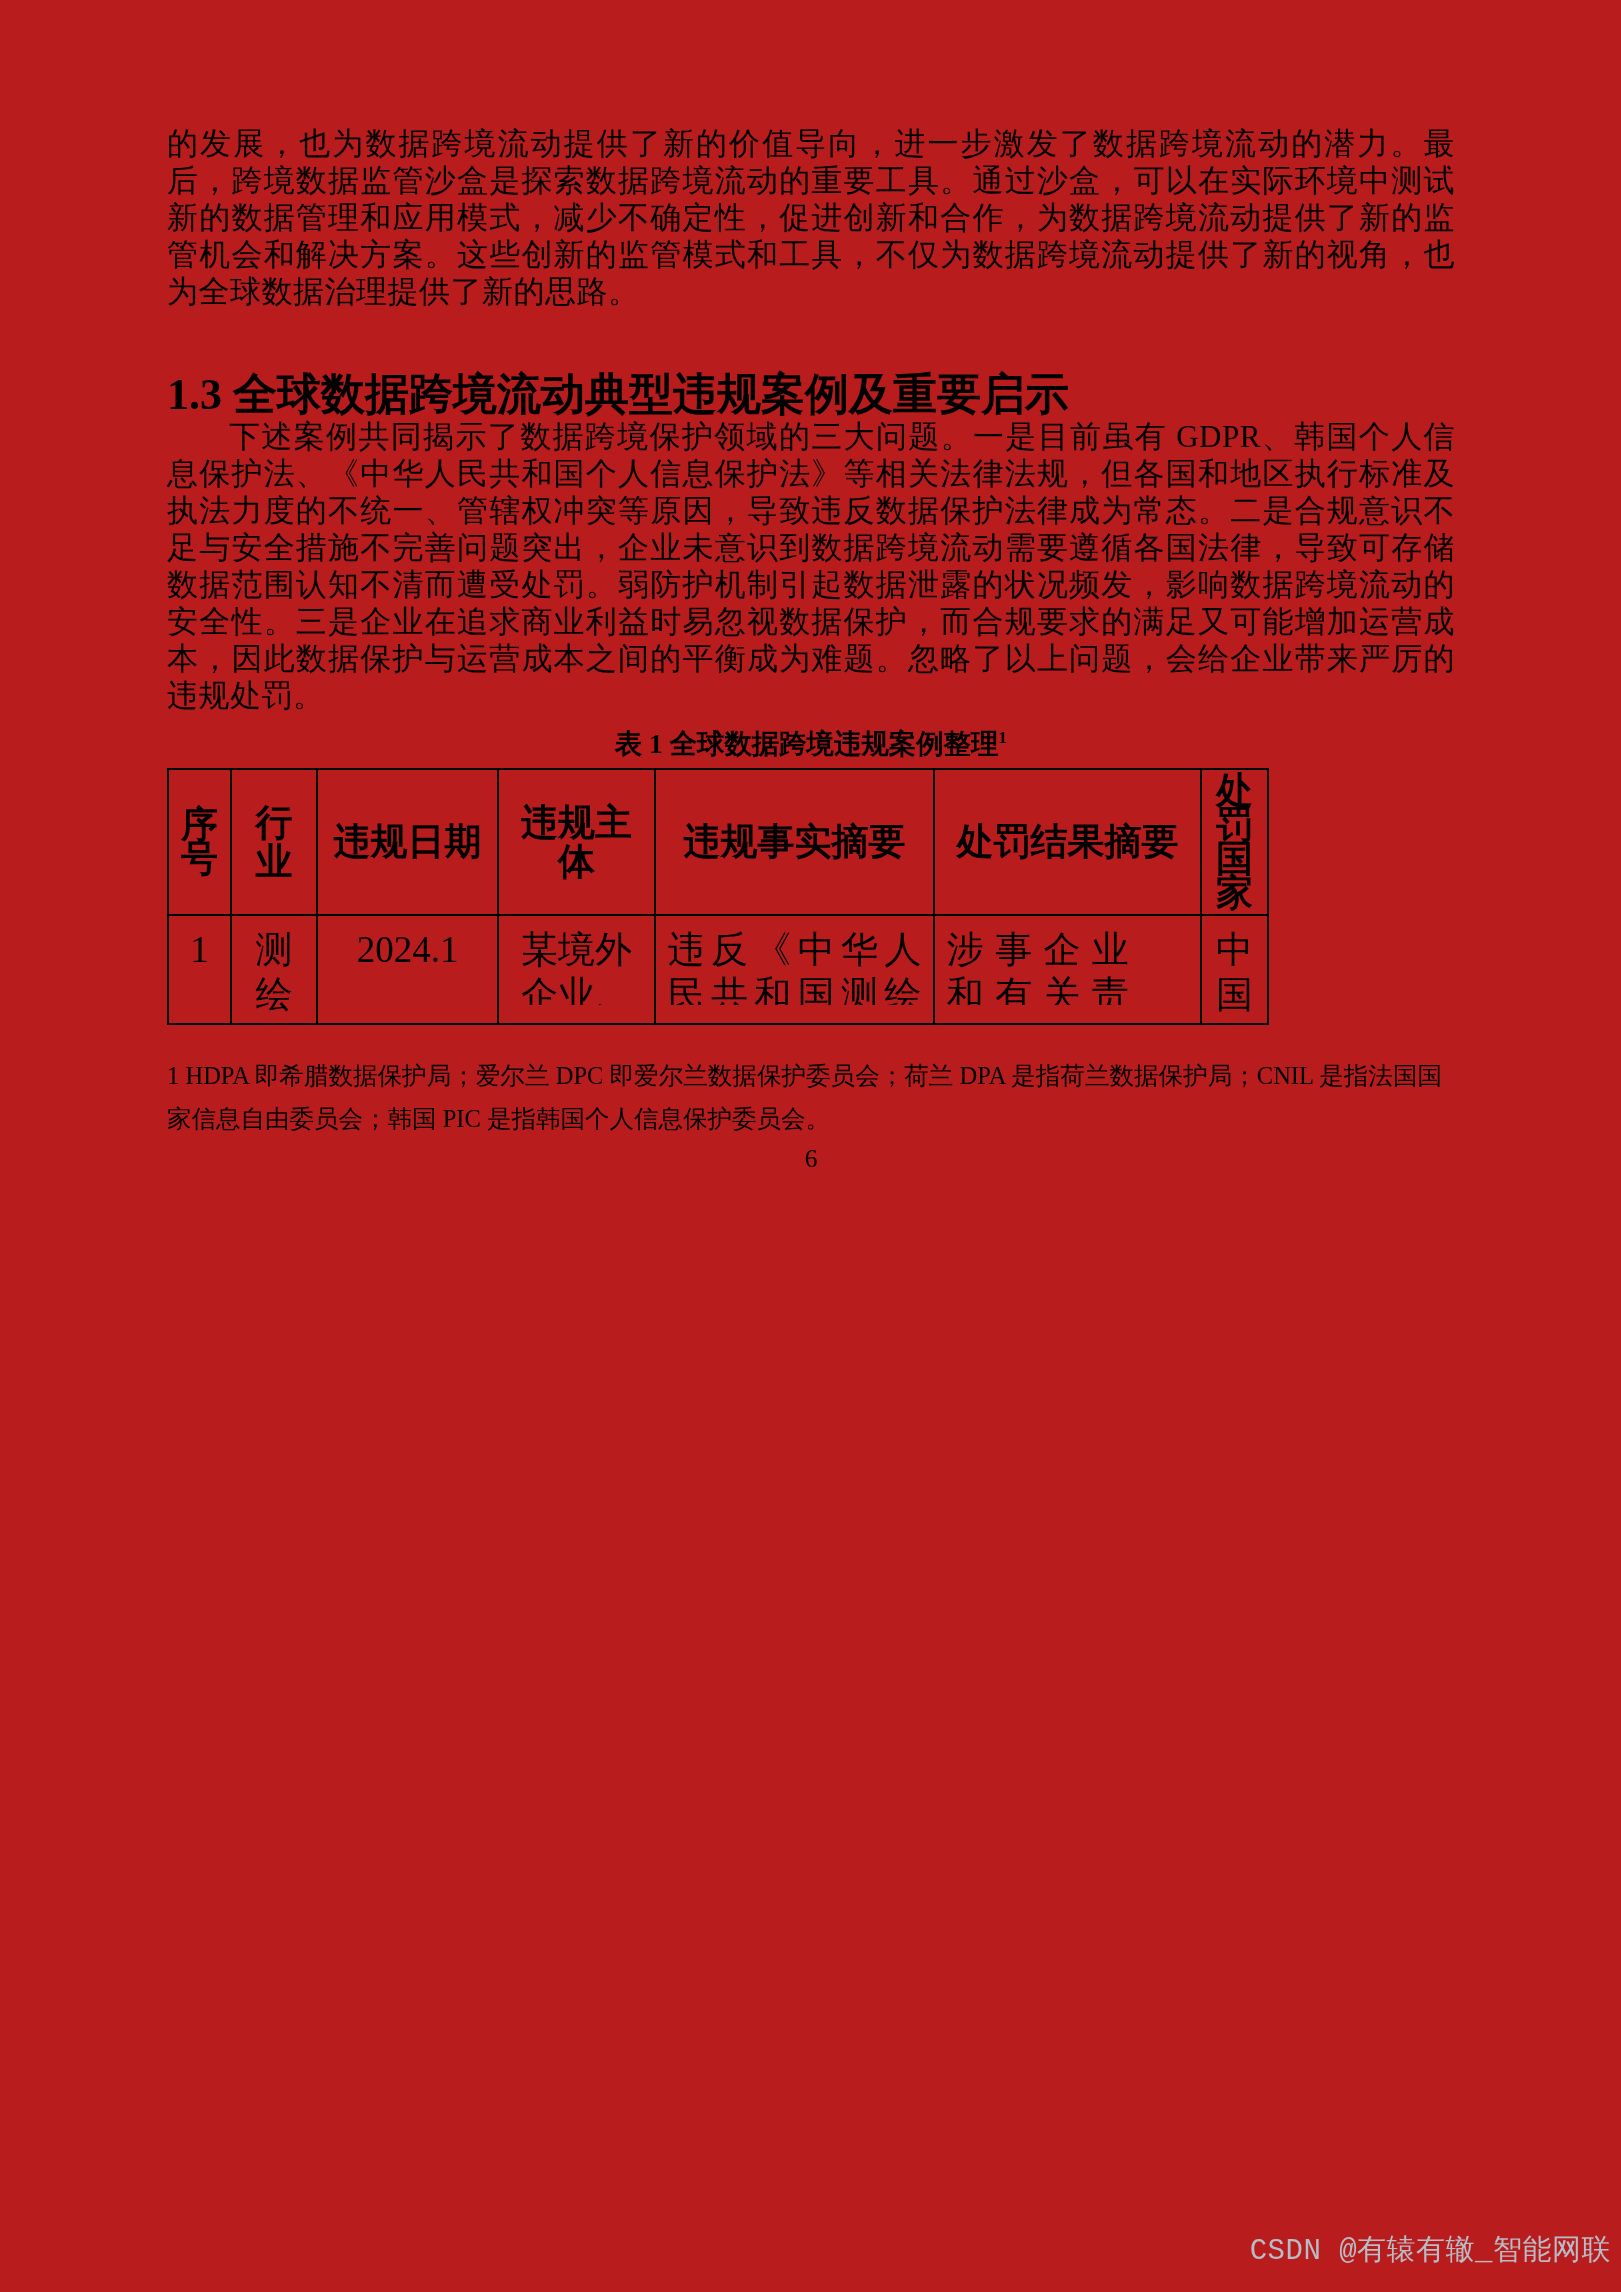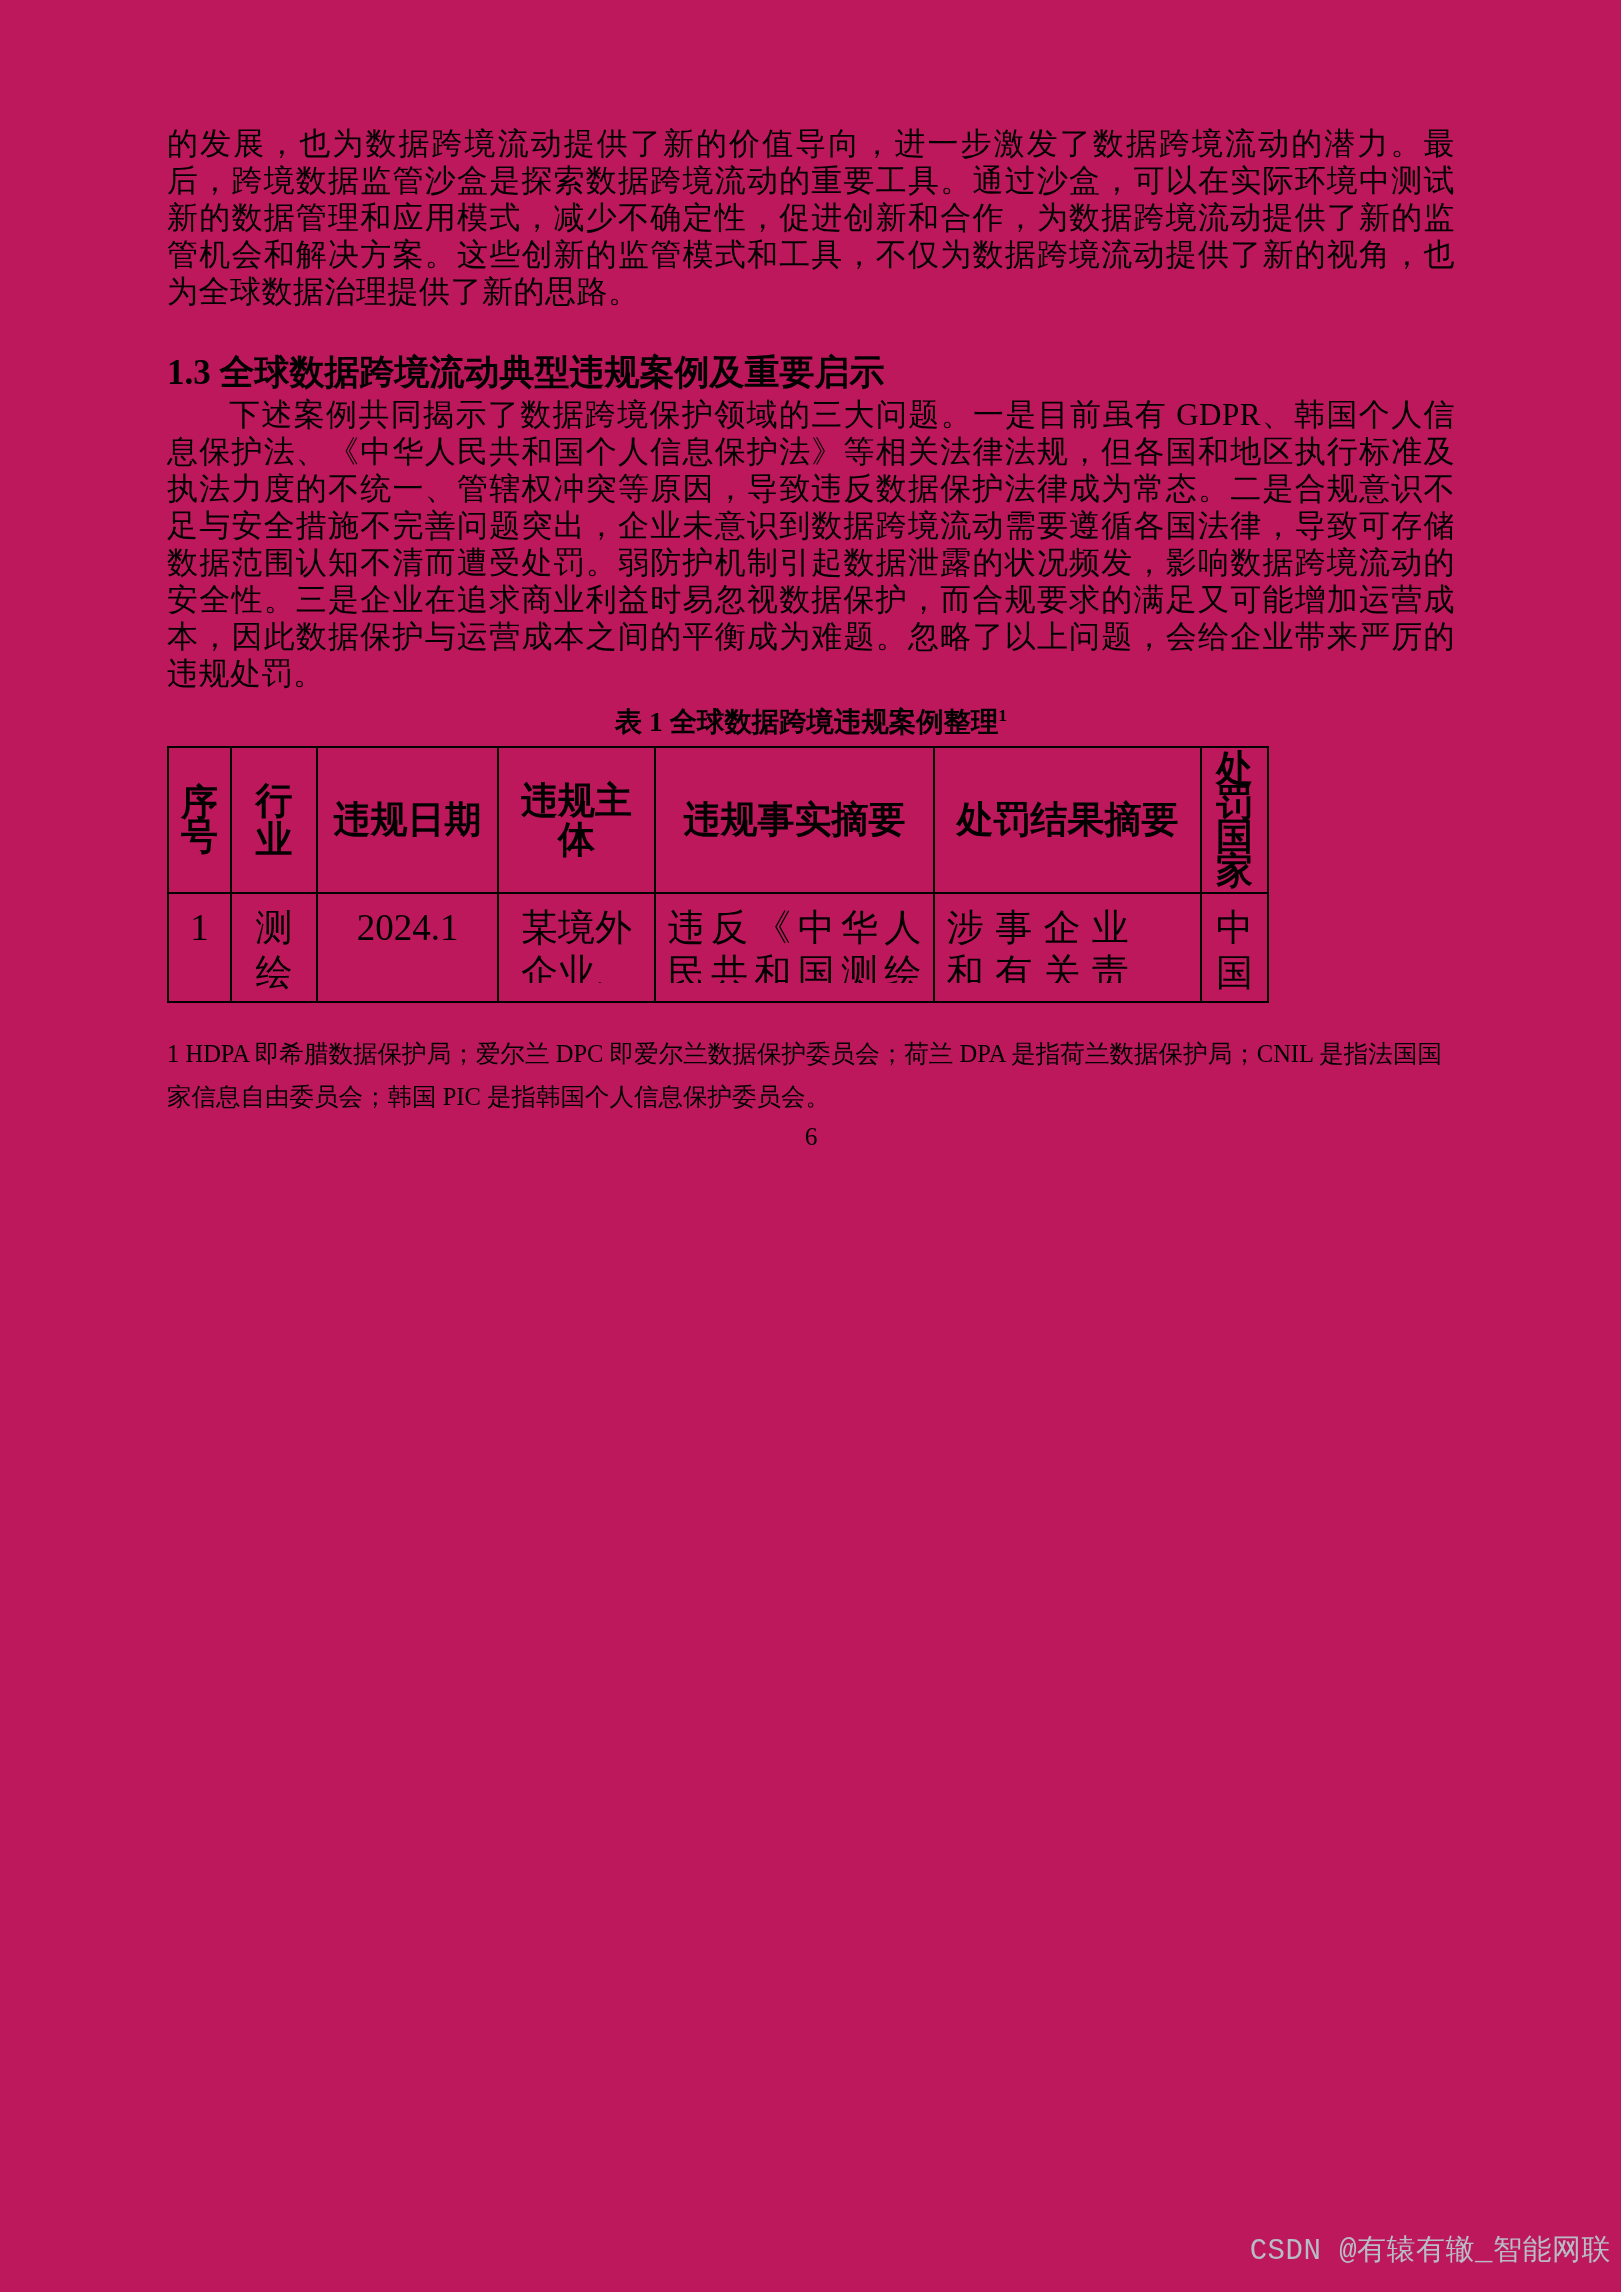--- a/index.html
+++ b/index.html
@@ -4,21 +4,21 @@
 <style>
   html, body {
     margin: 0;
     padding: 0;
     background: #ffffff;
   }
   .page {
     position: relative;
     width: 1621px;
     height: 2293px;
-    background: #be185d;
+    background: #b91c1c;
     color: #000000;
     font-family: "Liberation Serif", "DejaVu Serif", serif;
     overflow: hidden;
   }
   .content {
     width: 1288px;
     margin-left: 167px;
     padding-top: 125px;
   }
   .body-text {
@@ -26,22 +26,22 @@
     font-size: 31px;
     line-height: 37px;
     text-align: justify;
     text-indent: 2em;
     letter-spacing: 0.5px;
   }
   .no-indent {
     text-indent: 0;
   }
   .section-heading {
-    margin: 39px 0 0 0;
-    font-size: 35px;
+    margin: 61px 0 0 0;
+    font-size: 44px;
     line-height: 47px;
     font-weight: bold;
   }
   .subheading {
     margin: 15.7px 0 0 0;
     padding-left: 47px;
     font-size: 29px;
     line-height: 37px;
     font-weight: bold;
     text-indent: 0;

